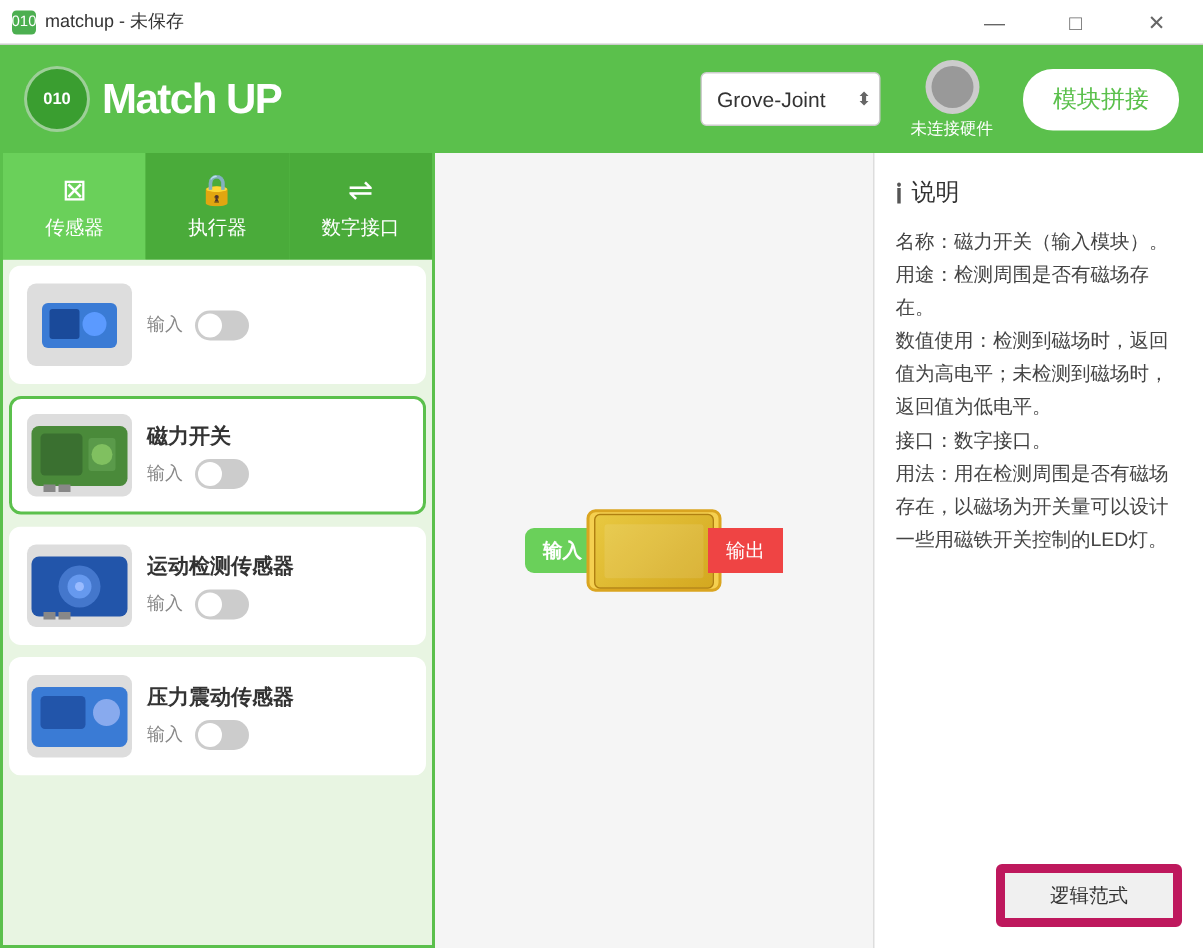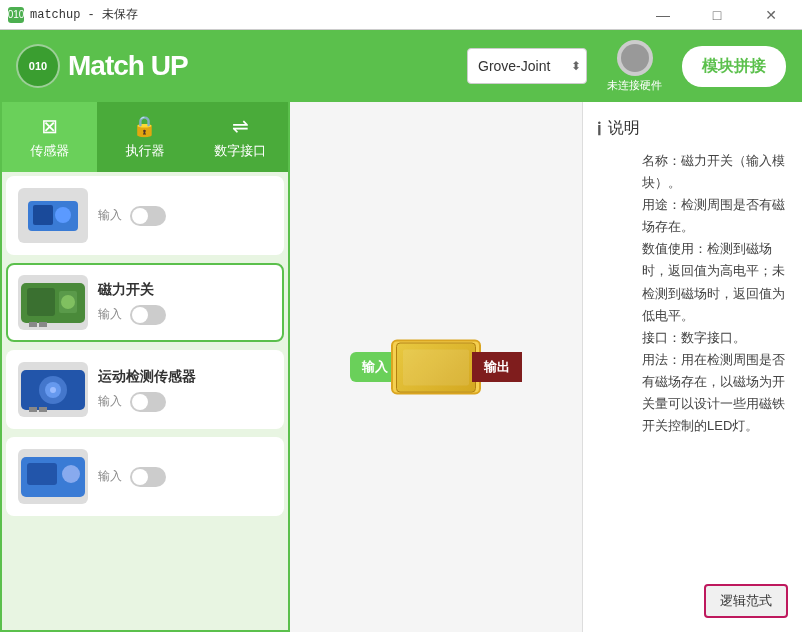--- a/index.html
+++ b/index.html
@@ -10,21 +10,21 @@
       background: #fff;
       height: 30px;
       display: flex;
       align-items: center;
       padding: 0 8px;
       border-bottom: 1px solid #ccc;
       font-size: 12px;
       color: #333;
     }
     .titlebar-icon { width: 16px; height: 16px; background: #4CAF50; border-radius: 3px; margin-right: 6px; display: flex; align-items: center; justify-content: center; font-size: 10px; color: white; }
-    .titlebar-title { flex: 1; font-family: Liberation Mono, monospace; }
+    .titlebar-title { flex: 1; }
     .titlebar-controls { display: flex; gap: 8px; }
     .titlebar-btn { width: 46px; height: 30px; display: flex; align-items: center; justify-content: center; cursor: pointer; font-size: 14px; color: #666; }
 
     
     .header {
       background: #5bc04c;
       height: 72px;
       display: flex;
       align-items: center;
       padding: 0 16px;
@@ -65,21 +65,21 @@
     .connect-dot { width: 28px; height: 28px; border-radius: 50%; background: #999; }
     .connect-label { font-size: 11px; color: white; margin-top: 2px; }
 
     .module-btn {
       background: white;
       border: none;
       border-radius: 20px;
       padding: 10px 20px;
       font-size: 16px;
       color: #5bc04c;
-      font-weight: bold;
+      font-weight: normal;
       cursor: pointer;
       white-space: nowrap;
     }
 
     
     .main { display: flex; height: calc(632px - 30px - 72px); }
 
     
     .sidebar {
       width: 290px;
@@ -180,26 +180,26 @@
       border: 2px solid #daa520;
       display: flex;
       align-items: center;
       justify-content: center;
     }
     .block-output {
       position: absolute;
       right: 60px;
       top: 50%;
       transform: translateY(-50%);
-      background: #7f1d1d;
+      background: #ef4444;
       color: white;
       border-radius: 0;
       padding: 6px 12px;
       font-size: 13px;
-      font-weight: bold;
+      font-weight: normal;
     }
 
     
     .info-panel {
       width: 220px;
       background: white;
       border-left: 1px solid #ddd;
       padding: 14px;
       display: flex;
       flex-direction: column;
@@ -210,27 +210,27 @@
     .info-header {
       display: flex;
       align-items: center;
       gap: 6px;
       font-size: 16px;
       font-weight: bold;
       color: #333;
     }
     .info-icon { color: #555; font-size: 18px; }
     .info-title { font-size: 16px; font-weight: normal; }
-    .info-body { font-size: 13px; color: #444; line-height: 1.7; flex: 1; margin-left: 45px; }
+    .info-body { font-size: 13px; color: #444; line-height: 1.7; flex: 1; }
     .logic-btn {
       align-self: flex-end;
       background: #f0f0f0;
-      border: 2px solid #be185d;
+      border: 6px solid #be185d;
       border-radius: 4px;
-      padding: 6px 14px;
+      padding: 6px 30px;
       font-size: 13px;
       cursor: pointer;
       color: #333;
     }
 
     
     .pcb-board {
       width: 80px;
       height: 50px;
       background: linear-gradient(135deg, #e8c840, #d4a820);
@@ -366,20 +366,21 @@
 
       <div class="sensor-item">
         <div class="sensor-img">
           <svg width="68" height="52" viewBox="0 0 68 52">
             <rect x="2" y="6" width="64" height="40" rx="5" fill="#3a7bd5"></rect>
             <rect x="8" y="12" width="30" height="22" rx="3" fill="#2255aa"></rect>
             <circle cx="52" cy="23" r="9" fill="#88aaee"></circle>
           </svg>
         </div>
         <div class="sensor-info">
+          <div class="sensor-name">压力震动传感器</div>
           <div class="sensor-meta">
             <span class="sensor-type">输入</span>
             <div class="toggle-switch"></div>
           </div>
         </div>
       </div>
 
     </div>
   </div>
 

